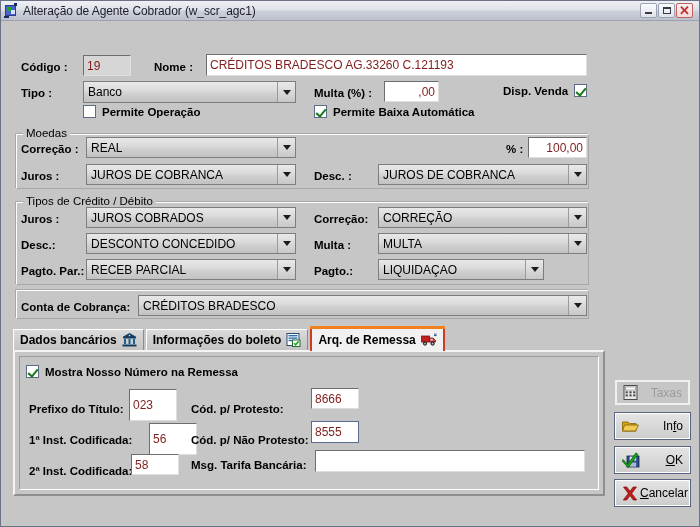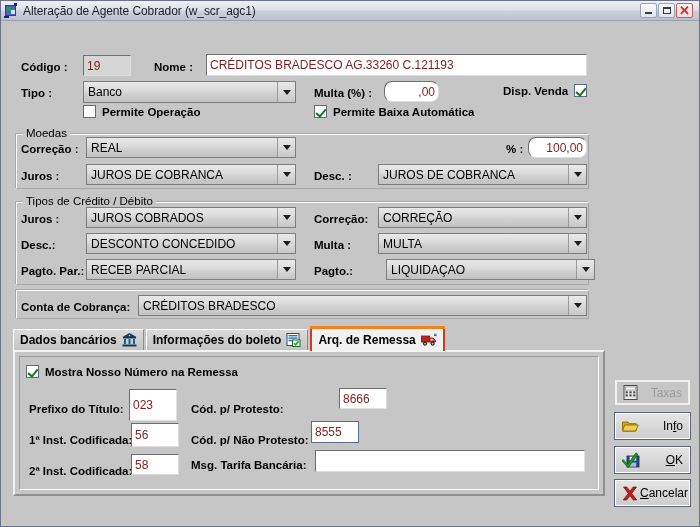--- a/index.html
+++ b/index.html
@@ -83,21 +83,21 @@
     border-right-color:#dedede;border-bottom-color:#dedede;
     font-family:"Liberation Sans",sans-serif;
     font-size:12px;color:#7f1d1d;
     padding:1px 3px;
     line-height:normal;
     display:flex;align-items:center;
     overflow:hidden;white-space:nowrap;
   }
   .tf.ro{background:#d6d6d6;}
   .tf.focus{border:1px solid #5a6a90;}
-  .tf.right{justify-content:flex-end;border-radius:8px;}
+  .tf.right{justify-content:flex-end;}
   
   .cb{
     position:absolute;box-sizing:border-box;
     border:1px solid #7d7d7d;
     background:linear-gradient(to bottom,#e8e8e8 0%,#dcdcdc 40%,#cfcfcf 60%,#c2c2c2 100%);
     display:flex;align-items:center;
     font-size:12px;color:#000;
     padding-left:4px;
     overflow:hidden;white-space:nowrap;
   }
@@ -309,21 +309,21 @@
     </span>
 
     <span class="lbl" style="left:20px;top:243px;">Pagto. Par.:</span>
     <span class="cb" style="left:85px;top:238px;width:210px;height:21px;">
       <span class="cbtext">RECEB PARCIAL</span>
       <span class="arrowbox">
           <span class="caret"></span>
         </span>
     </span>
     <span class="lbl" style="left:313px;top:243px;">Pagto.:</span>
-    <span class="cb" style="left:377px;top:238px;width:209px;height:21px;margin-left:8px;">
+    <span class="cb" style="left:377px;top:238px;width:166px;height:21px;">
       <span class="cbtext">LIQUIDAÇAO</span>
       <span class="arrowbox">
           <span class="caret"></span>
         </span>
     </span>
 
     <div class="grpbox" style="left:14px;top:268px;width:574px;height:30px;"></div>
     <span class="lbl" style="left:20px;top:279px;">Conta de Cobrança:</span>
     <span class="cb" style="left:137px;top:274px;width:449px;height:21px;">
       <span class="cbtext">CRÉDITOS BRADESCO</span>
@@ -381,24 +381,24 @@
     <div class="innerpanel" style="left:18px;top:335px;width:580px;height:134px;"></div>
 
     <span class="ckwrap" style="left:25px;top:344px;max-width:212px;">
       <span class="ckbox on"></span>
       <span class="cklabel clip">Mostra Nosso Número na Remessa</span>
     </span>
 
     <span class="lbl" style="left:28px;top:381px;">Prefixo do Título:</span>
     <span class="tf" style="left:128px;top:368px;width:48px;height:32px;">023</span>
     <span class="lbl" style="left:190px;top:381px;">Cód. p/ Protesto:</span>
-    <span class="tf" style="left:310px;top:367px;width:48px;height:21px;margin-left:28px;">8666</span>
+    <span class="tf" style="left:310px;top:367px;width:48px;height:21px;">8666</span>
 
     <span class="lbl" style="left:28px;top:412px;">1ª Inst. Codificada:</span>
-    <span class="tf" style="left:130px;top:402px;width:48px;height:24px;">56</span>
+    <span class="tf" style="left:148px;top:402px;width:48px;height:32px;">56</span>
     <span class="lbl" style="left:190px;top:412px;">Cód. p/ Não  Protesto:</span>
     <span class="tf focus" style="left:310px;top:400px;width:48px;height:22px;">8555</span>
 
     <span class="lbl" style="left:28px;top:443px;">2ª Inst. Codificada:</span>
     <span class="tf" style="left:130px;top:433px;width:48px;height:21px;">58</span>
     <span class="lbl" style="left:190px;top:437px;">Msg. Tarifa Bancária:</span>
     <span class="tf" style="left:314px;top:429px;width:270px;height:22px;"></span>
 
     <div class="btn disabled" style="left:614px;top:359px;width:75px;height:25px;">
       <span class="icon">

